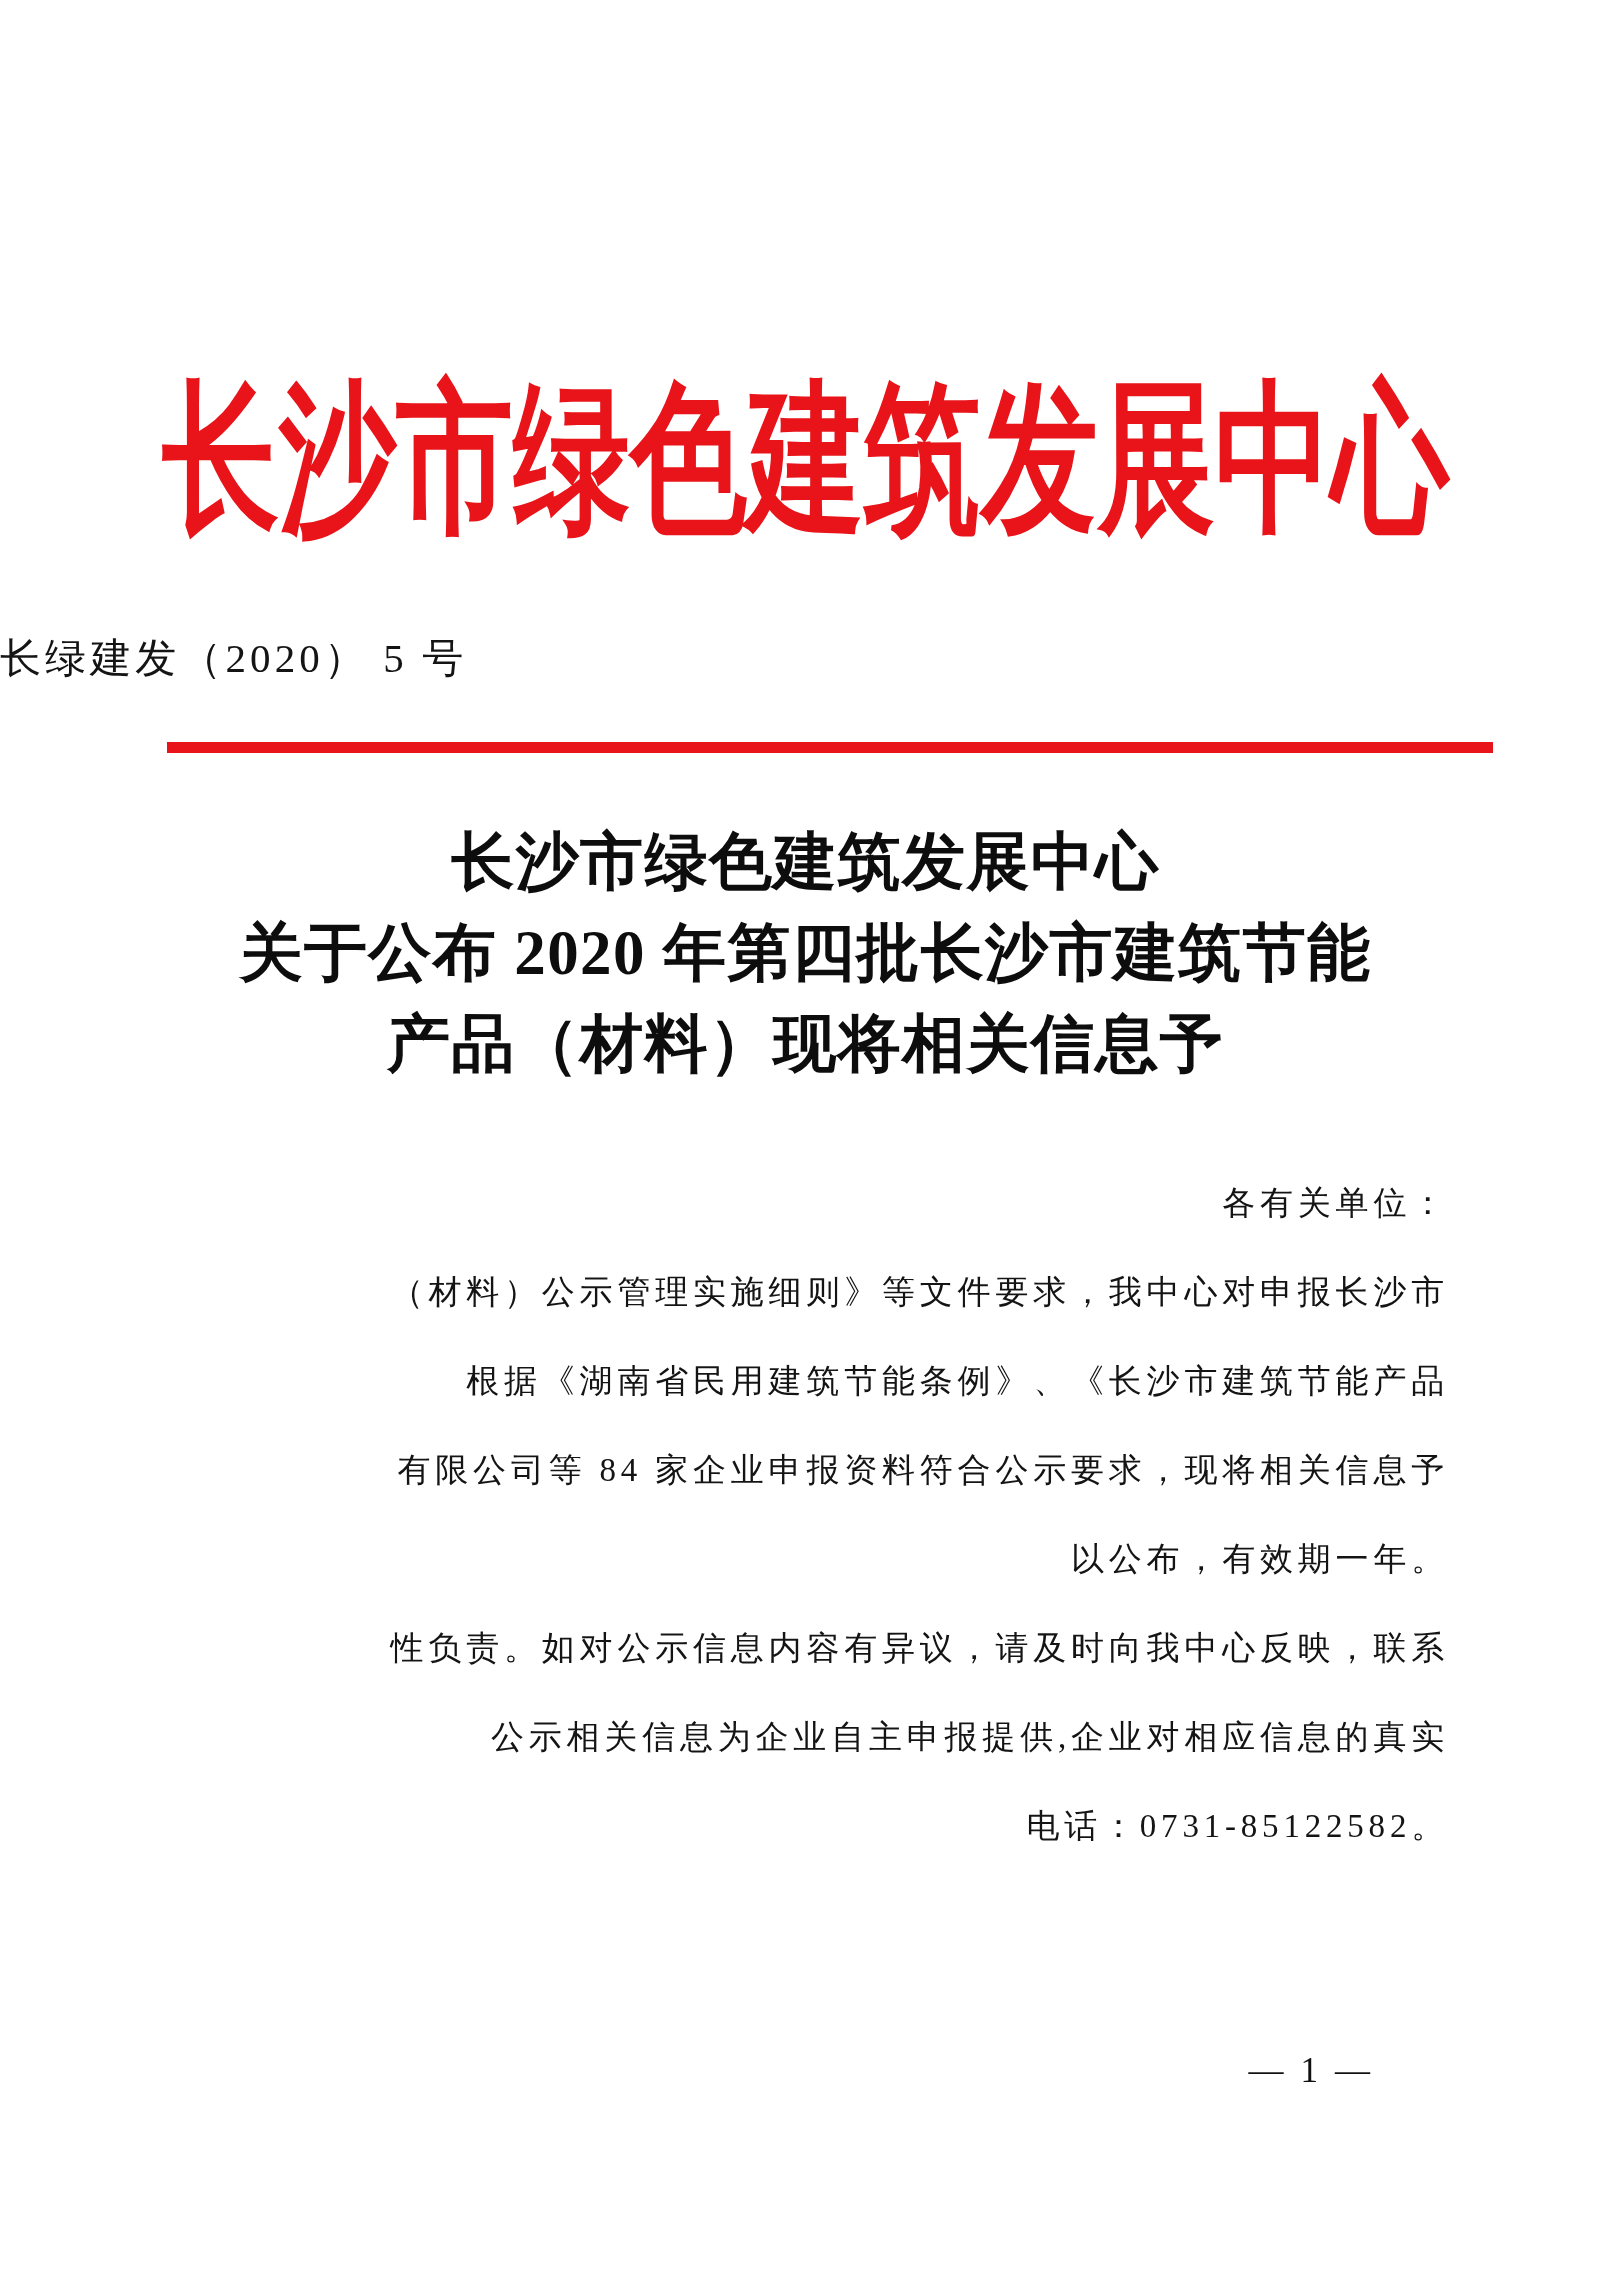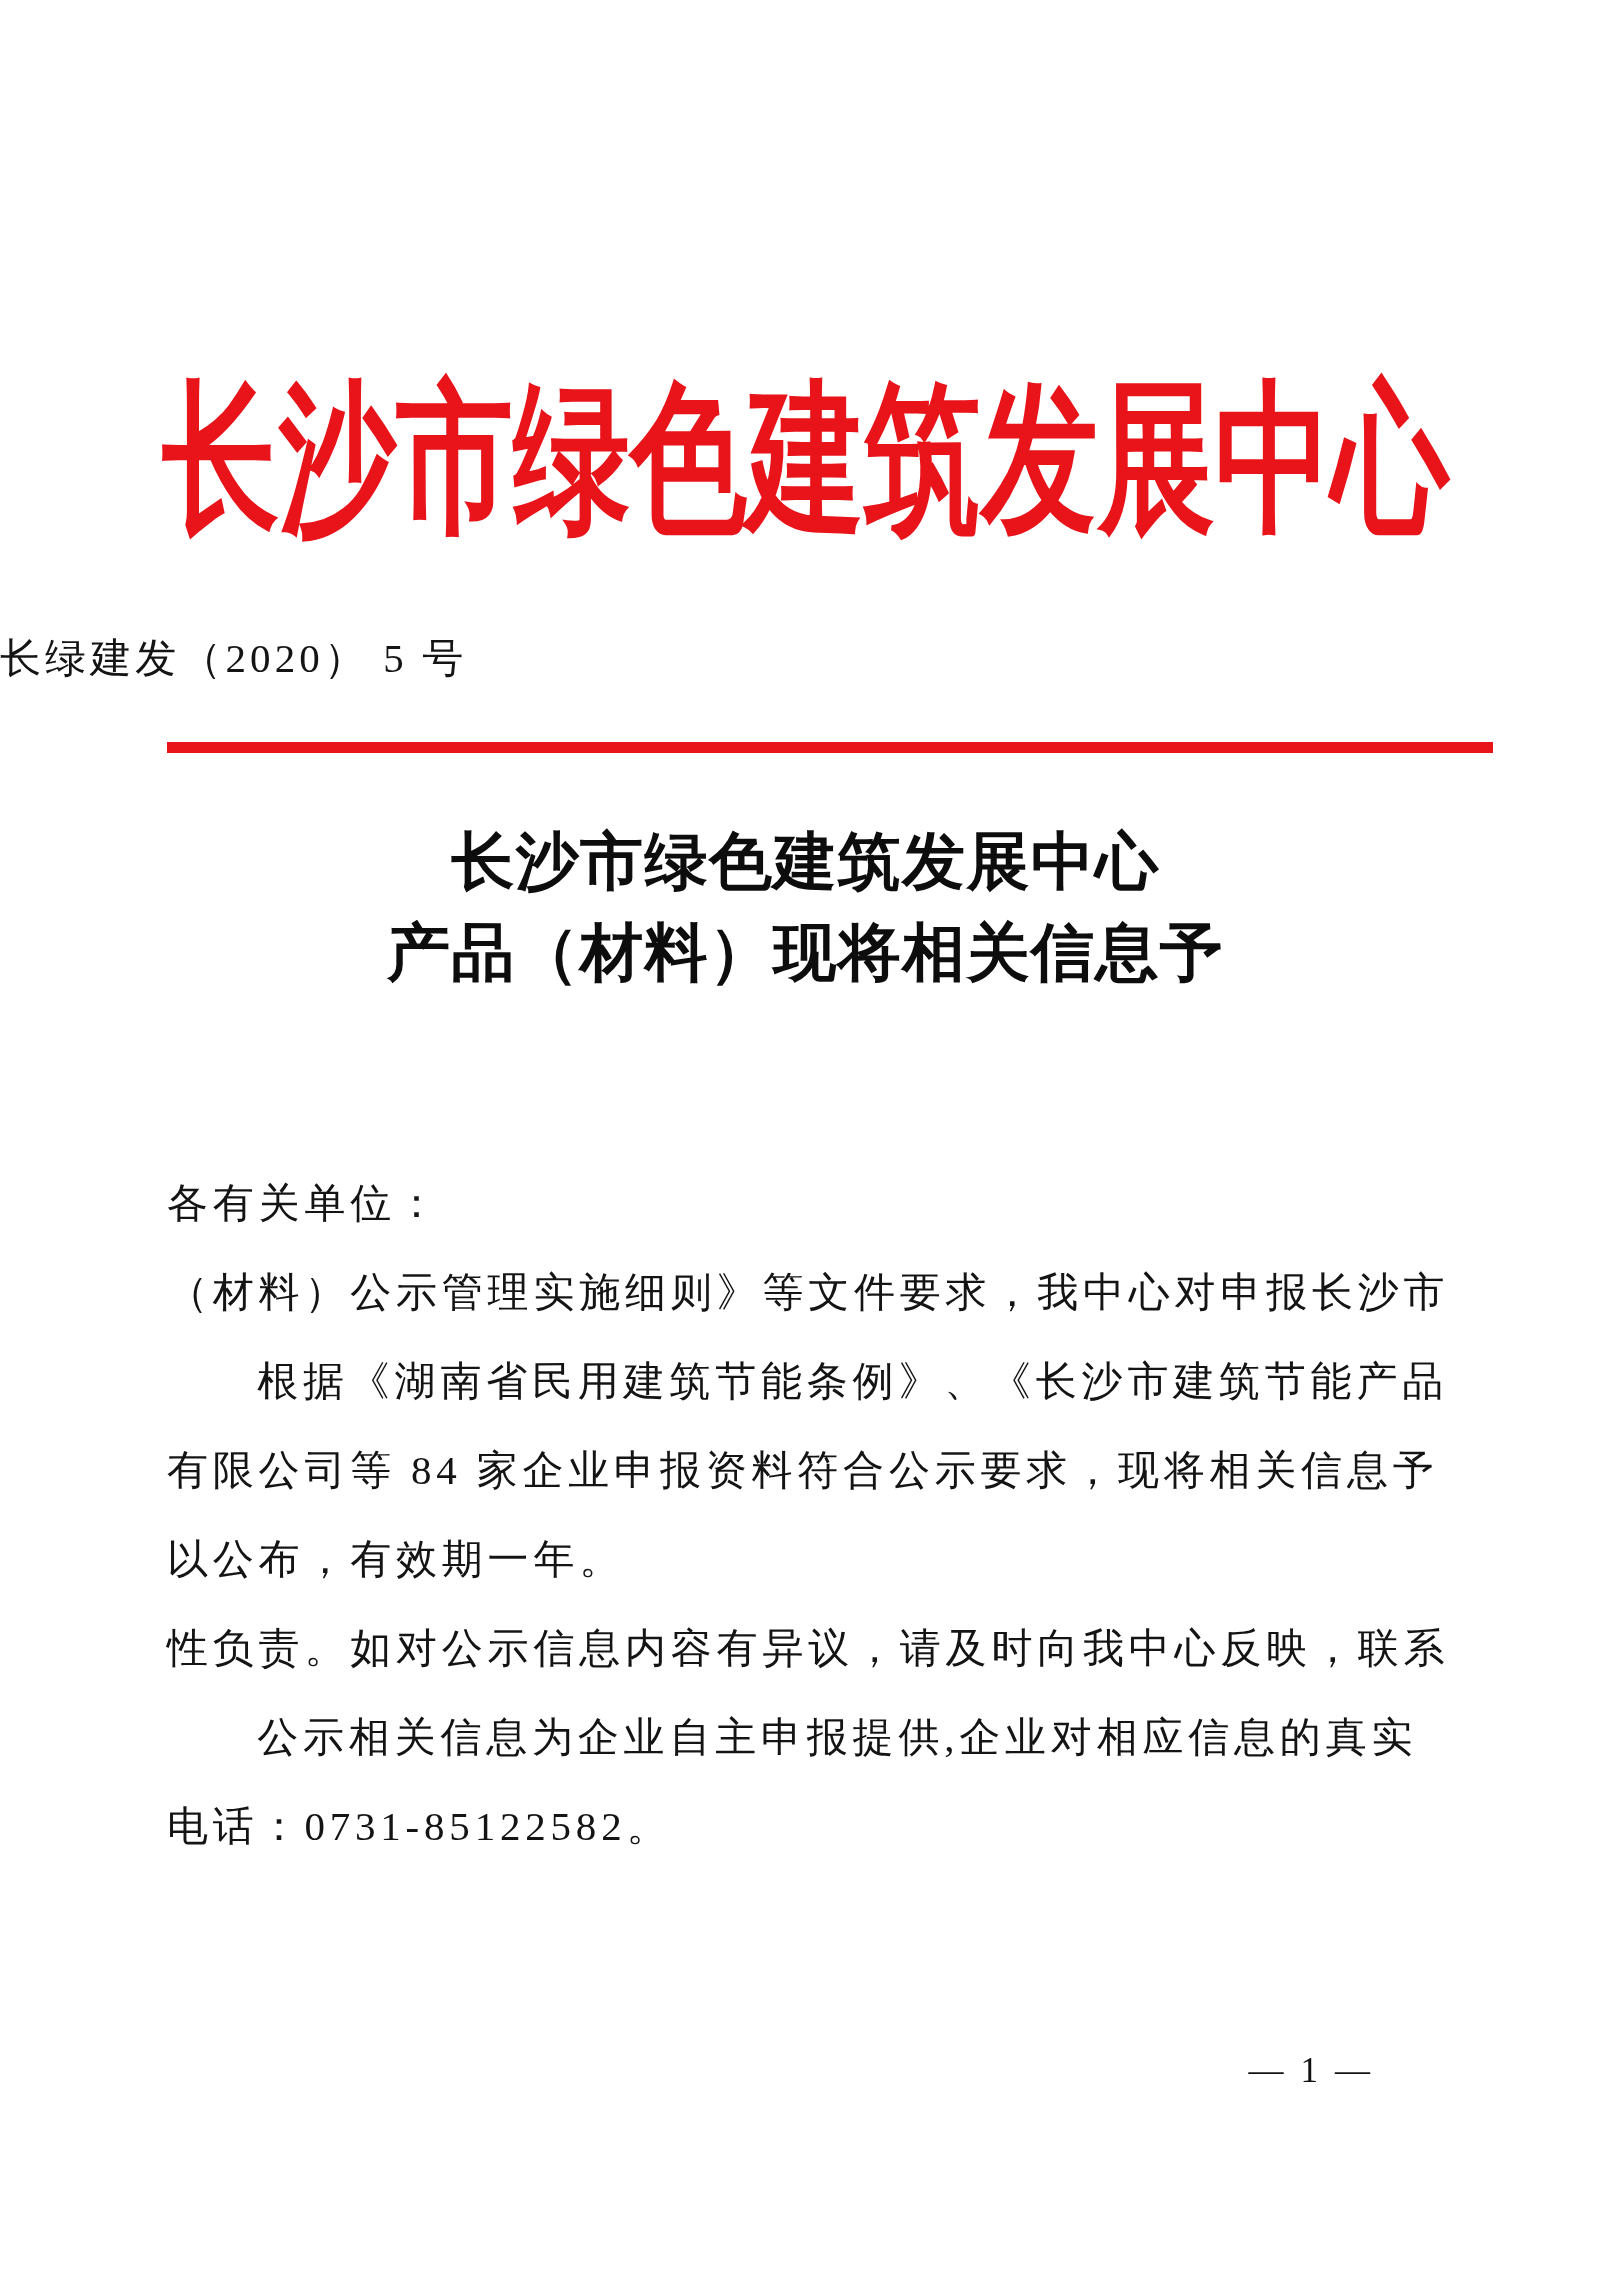--- a/index.html
+++ b/index.html
@@ -71,24 +71,25 @@
     color: #0d0d0d;
     letter-spacing: 1.4px;
   }
 
   
   .body-text {
     position: absolute;
     top: 1159px;
     left: 167px;
     width: 1282px;
-    font-size: 41px;
+    font-size: 33px;
     line-height: 89px;
     color: #141414;
     letter-spacing: 4.8px;
+    text-align: right;
   }
   .body-text .line {
     white-space: nowrap;
   }
   .body-text .line.indent {
     text-indent: 2.2em;
   }
 
   
   .page-number {
@@ -107,20 +108,21 @@
 <div class="page">
 
   <div class="org-header">长沙市绿色建筑发展中心</div>
 
   <div class="doc-number">长绿建发（2020） 5 号</div>
 
   <div class="red-rule"></div>
 
   <div class="doc-title">
     <div>长沙市绿色建筑发展中心</div>
+    <div>关于公布 2020 年第四批长沙市建筑节能</div>
     <div>产品（材料）现将相关信息予</div>
   </div>
 
   <div class="body-text">
     <div class="line">各有关单位：</div>
 
     <div class="line">（材料）公示管理实施细则》等文件要求，我中心对申报长沙市</div>
     <div class="line indent">根据《湖南省民用建筑节能条例》、《长沙市建筑节能产品</div>
     <div class="line">有限公司等 84 家企业申报资料符合公示要求，现将相关信息予</div>
     <div class="line">以公布，有效期一年。</div>

